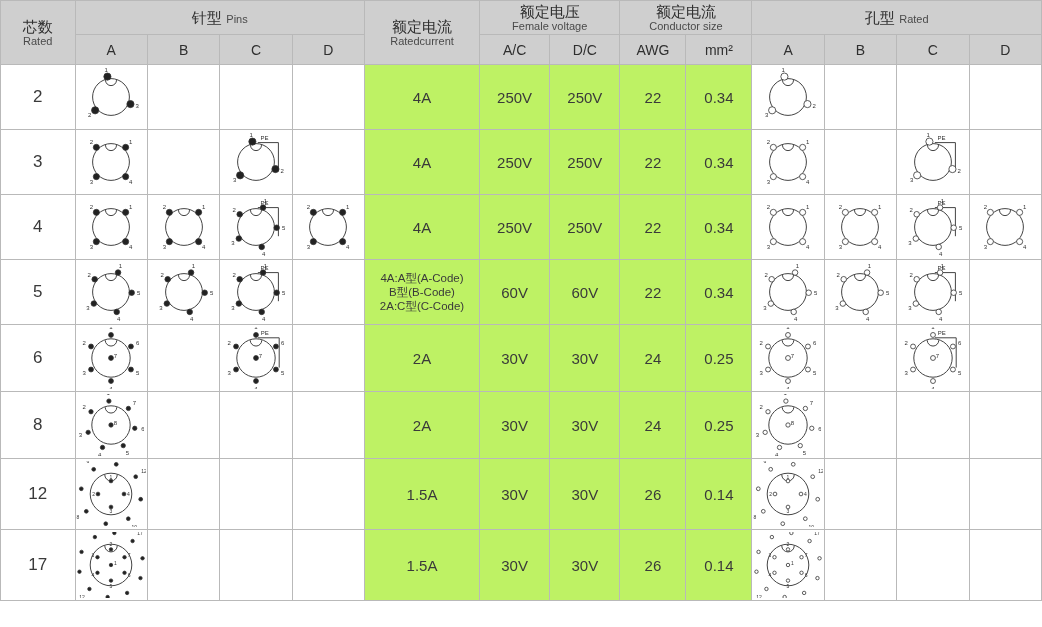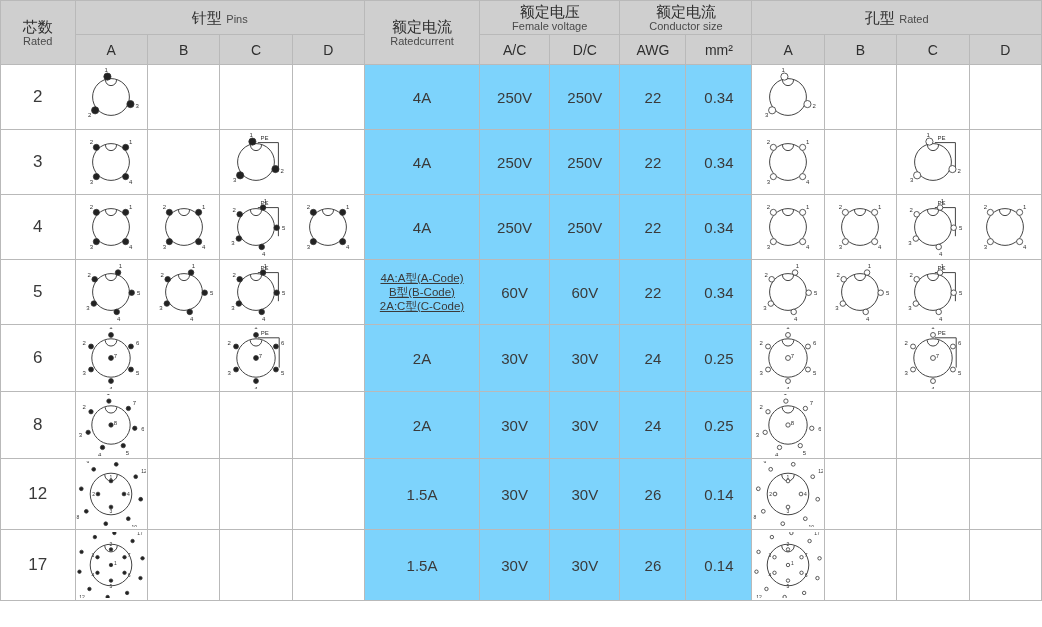--- a/index.html
+++ b/index.html
@@ -7,22 +7,22 @@
   #sheet{width:1042px;height:627px;position:relative;overflow:hidden;background:#fff;}
   table{border-collapse:collapse;width:1042px;table-layout:fixed;}
   th,td{border:1px solid #b9b9b9;padding:0;text-align:center;vertical-align:middle;color:#3a3a3a;}
   thead th{background:#cfcfcf;font-weight:normal;color:#2f2f2f;}
   .grp-title{font-size:15px;line-height:17px;}
   .grp-sub{font-size:11px;color:#4a4a4a;}
   .hdr-top{height:34px;}
   .hdr-bot{height:30px;font-size:14px;}
   .pins-cell{font-size:17px;color:#3a3a3a;}
   .txt{font-size:15px;}
-  .small-multi{font-size:11.5px;line-height:14px;text-decoration:underline;}
-  .shade{background:#7dd3fc;}
+  .small-multi{font-size:11.5px;line-height:14px;}
+  .shade{background:#bef264;}
   .conn{display:block;margin:0 auto;}
   .row-h{height:62px;}
   td.connector-cell{padding:2px 0;}
 </style>
 </head>
 <body>
 
 <div id="sheet">
 <table>
   <colgroup>

